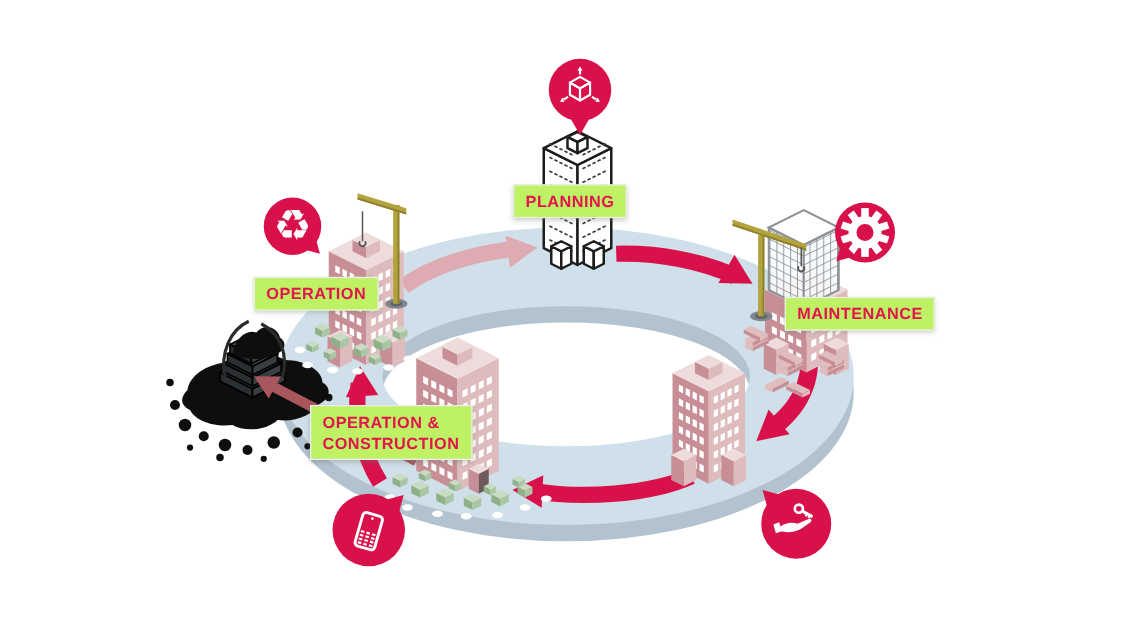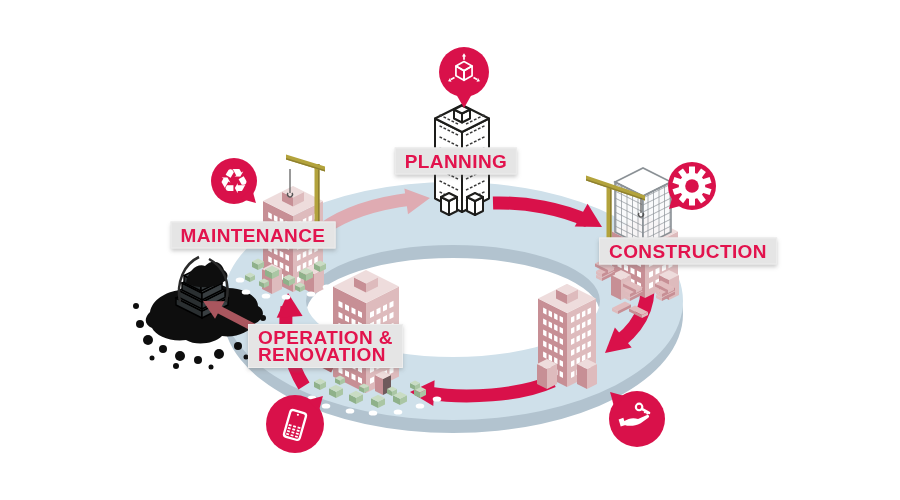--- a/index.html
+++ b/index.html
@@ -1,22 +1,22 @@
 <!DOCTYPE html>
 <html style="--accent: #d9114a; --label: #e2134d;"><head>
 <meta charset="utf-8">
 <style>
   html,body{margin:0;padding:0;background:#fff;}
   #stage{position:relative;width:900px;height:500px;overflow:hidden;
          font-family:"Liberation Sans",sans-serif;background:#fff;}
   #scene{position:absolute;left:0;top:0;}
   .stage-label{
-    position:absolute;background:#e5e5e5;border:1px solid #ededed;
+    position:absolute;background:#bef264;border:1px solid #ededed;
     box-shadow:0 2px 4px rgba(110,110,110,.35);
-    color:var(--label,#e2134d);font-weight:bold;font-size:19px;line-height:17px;
+    color:var(--label,#e2134d);font-weight:bold;font-size:13px;line-height:17px;
     letter-spacing:.4px;padding:4px 9px;white-space:nowrap;z-index:5;
   }
   .centered{transform:translate(-50%,-50%);}
   .badge{position:absolute;border-radius:50%;background:var(--accent,#d9114a);
          display:flex;align-items:center;justify-content:center;z-index:6;}
   .badge-tail{position:absolute;width:0;height:0;color:var(--accent,#d9114a);
          border-left:8px solid transparent;border-right:8px solid transparent;
          border-top:14px solid var(--accent,#d9114a);}
   .tail-down{left:50%;margin-left:-8px;bottom:-11px;}
   .tail-down-left{left:-2px;bottom:-1px;transform:rotate(45deg);}
@@ -529,29 +529,29 @@
       <ellipse cx="350" cy="411" rx="4.3" ry="2.6" fill="#fff"></ellipse>
       <ellipse cx="373" cy="413" rx="4.3" ry="2.6" fill="#fff"></ellipse>
       <ellipse cx="398" cy="412" rx="4.3" ry="2.6" fill="#fff"></ellipse>
       <ellipse cx="420" cy="406" rx="4.3" ry="2.6" fill="#fff"></ellipse>
       <ellipse cx="437" cy="399" rx="4.3" ry="2.6" fill="#fff"></ellipse>
       <ellipse cx="312" cy="398" rx="4.3" ry="2.6" fill="#fff"></ellipse>
     </svg>
 
   <div class="stage-label centered" style="left:456px;top:161px">PLANNING</div>
 
-  <div class="stage-label centered" style="left:688px;top:251px">CONSTRUCTION</div>
+  <div class="stage-label centered" style="left:688px;top:251px">MAINTENANCE</div>
 
 
   <div class="stage-label" style="left:248px;top:324px">
     <div>OPERATION &amp;</div>
-    <div>RENOVATION</div>
+    <div>CONSTRUCTION</div>
   </div>
 
-  <div class="stage-label centered" style="left:253px;top:235px">MAINTENANCE</div>
+  <div class="stage-label centered" style="left:253px;top:235px">OPERATION</div>
 
   <div class="badge" style="left:439px;top:47px;width:50px;height:50px">
     <svg width="38" height="38" viewBox="0 0 40 40">
       <g stroke="#fff" stroke-width="1.8" fill="none" stroke-linejoin="round">
         <path d="M20,9 L28.5,13.8 L20,18.6 L11.5,13.8 Z"></path>
         <path d="M11.5,13.8 L11.5,24 L20,28.8 L20,18.6 Z"></path>
         <path d="M28.5,13.8 L28.5,24 L20,28.8 L20,18.6 Z"></path>
         <path d="M20,7 L20,3"></path>
           <path d="M10,25.8 L6.2,28"></path>
           <path d="M30,25.8 L33.8,28"></path>

